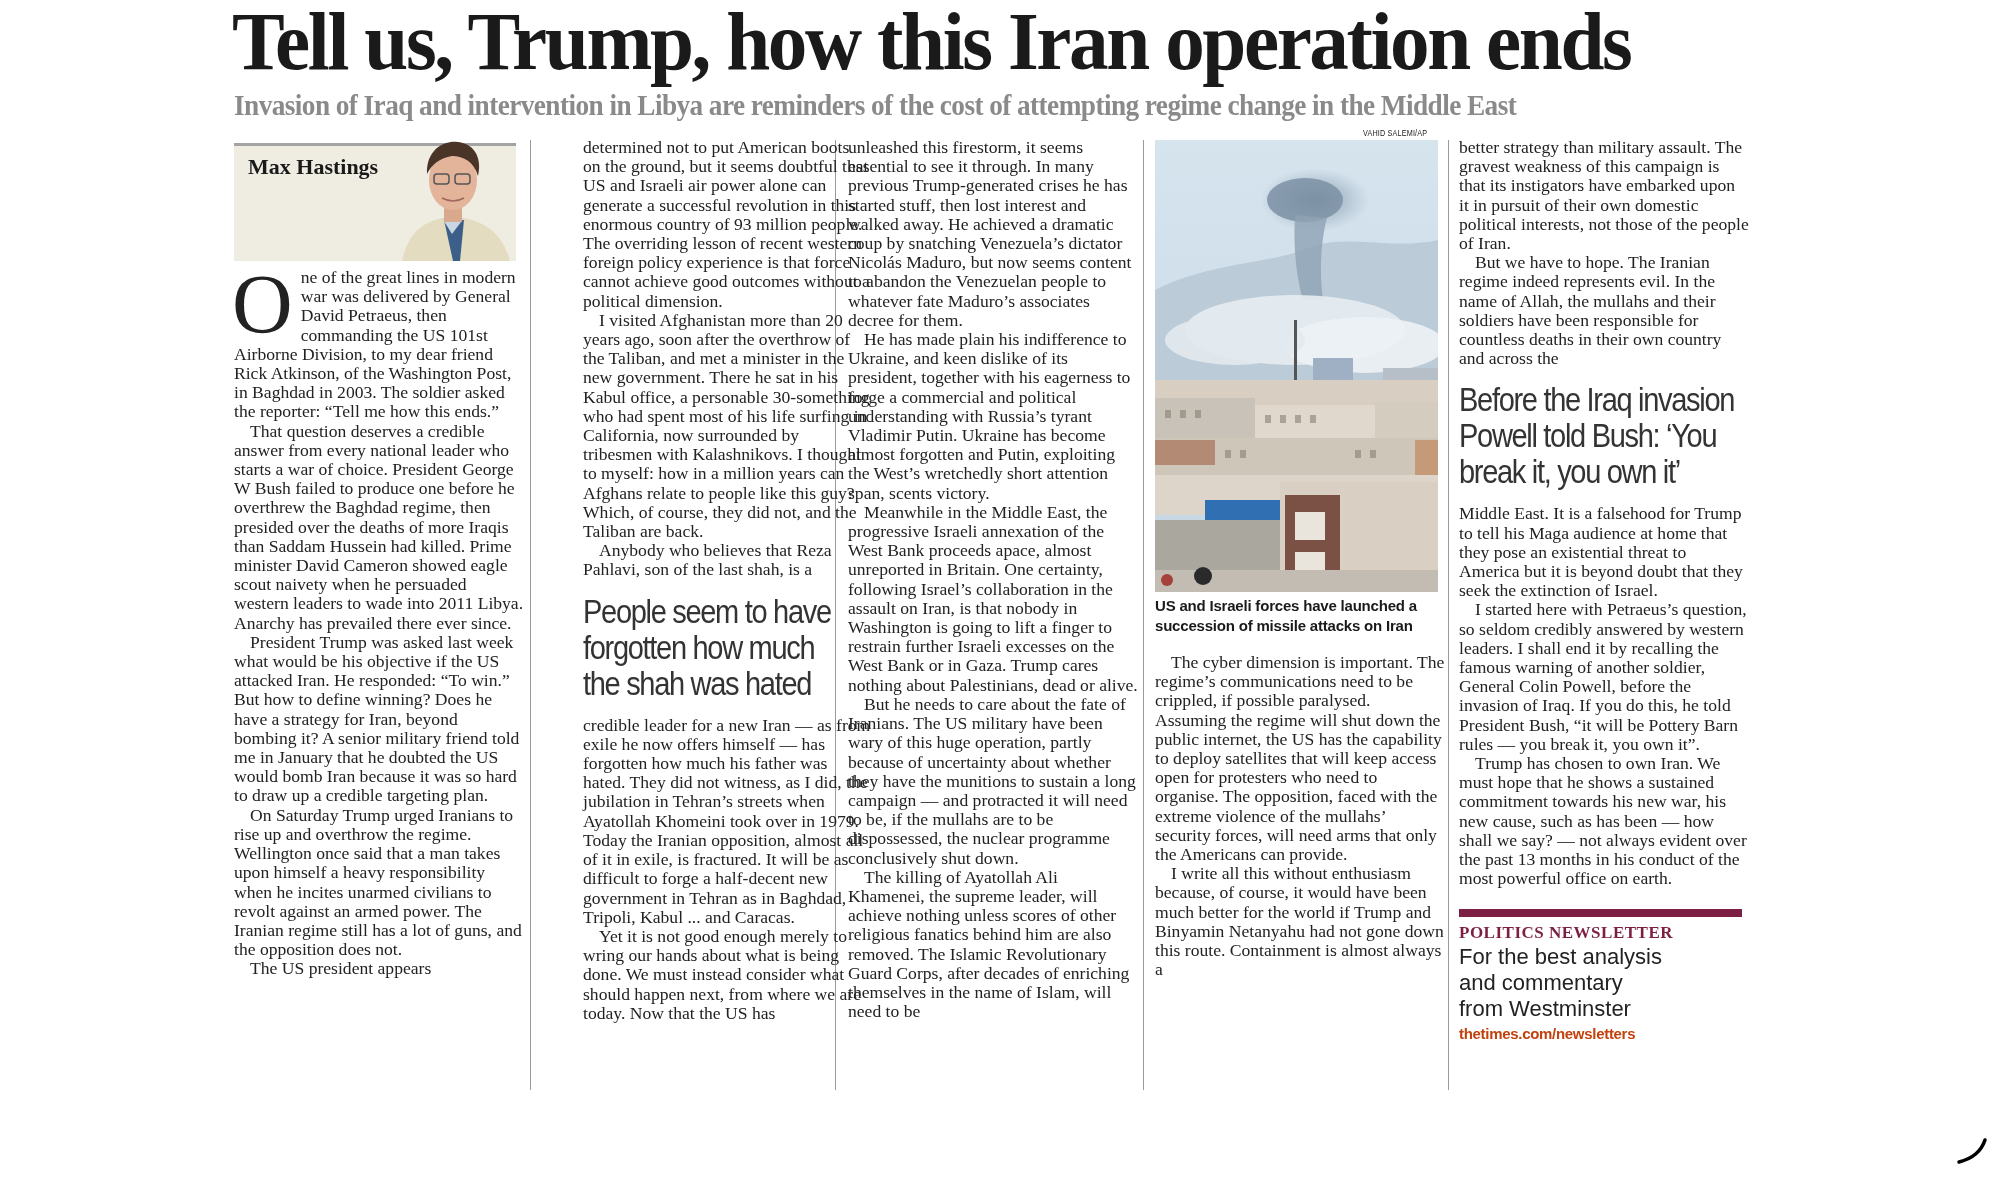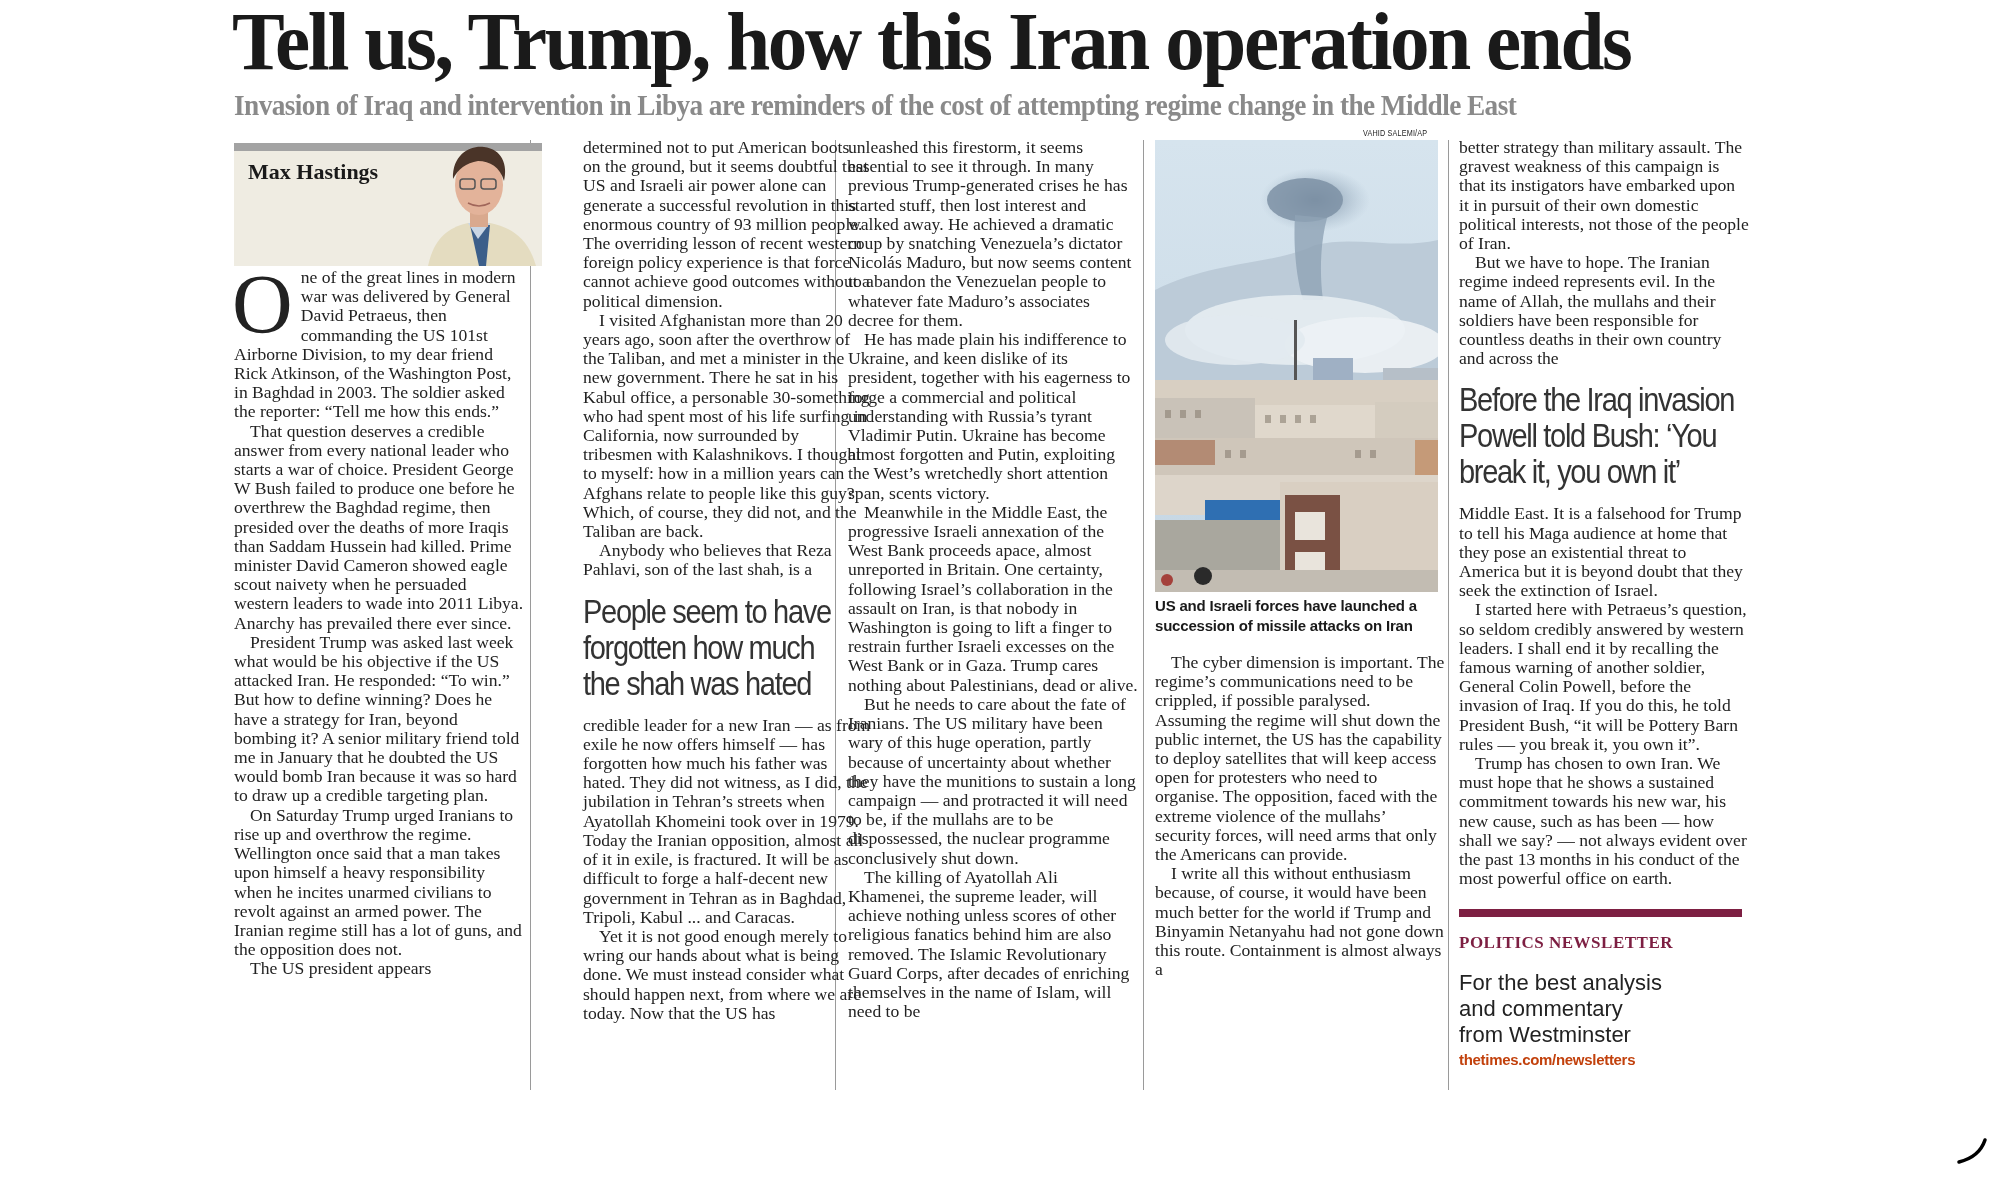--- a/index.html
+++ b/index.html
@@ -3,31 +3,31 @@
 <meta charset="utf-8">
 <style>
   html, body { margin: 0; padding: 0; background: #ffffff; }
   body { width: 2000px; height: 1178px; position: relative; overflow: hidden; font-family: "Liberation Serif", "DejaVu Serif", serif; color: #1c1c1c; }
   .headline { position: absolute; left: 232px; top: 2px; width: 1520px; margin: 0; font-family: "Liberation Serif", serif; font-weight: bold; font-size: 82px; line-height: 80px; letter-spacing: -2.5px; color: #1a1a1a; transform: scaleX(0.965); transform-origin: left top; white-space: nowrap; }
   .standfirst { position: absolute; left: 234px; top: 88px; width: 1520px; margin: 0; font-family: "Liberation Serif", serif; font-weight: bold; font-size: 29px; line-height: 34px; letter-spacing: -0.6px; color: #8a8a8a; white-space: nowrap; transform: scaleX(0.94); transform-origin: left top; }
   .col { position: absolute; top: 138px; font-size: 17.6px; line-height: 19.2px; color: #222; }
   .col p { margin: 0; text-indent: 16px; }
   .col p.first { text-indent: 0; }
   .rule { position: absolute; top: 140px; width: 1px; background: #9a9a9a; height: 950px; }
-  .byline-box { position: absolute; left: 234px; top: 143px; width: 308px; height: 115px; background: #efece2; border-top: 8px solid #a3a3a3; }
+  .byline-box { position: absolute; left: 234px; top: 143px; width: 282px; height: 115px; background: #efece2; border-top: 3px solid #a3a3a3; }
   .byline-name { position: absolute; left: 14px; top: 8px; font-weight: bold; font-size: 22px; color: #1a1a1a; }
   .portrait { position: absolute; right: 4px; bottom: 0; width: 118px; height: 127px; }
   .dropcap { float: left; font-size: 84px; line-height: 66px; height: 70px; margin: 4px 8px 0 -2px; font-family: "Liberation Serif", serif; }
   .pullquote { font-family: "Liberation Sans", sans-serif; font-weight: normal; color: #333; font-size: 33px; line-height: 36px; letter-spacing: -1.5px; transform: scaleX(0.88); transform-origin: left top; margin: 14px 0 14px 0; white-space: nowrap; }
   .credit { position: absolute; left: 1363px; top: 128px; font-family: "Liberation Sans", sans-serif; font-size: 8.5px; letter-spacing: 0.2px; color: #222; transform: scaleX(0.85); transform-origin: left top; }
   .photo { position: absolute; left: 1155px; top: 140px; width: 283px; height: 452px; overflow: hidden; }
   .caption { position: absolute; left: 1155px; top: 596px; width: 300px; font-family: "Liberation Sans", sans-serif; font-weight: bold; font-size: 15px; line-height: 19.5px; color: #1a1a1a; letter-spacing: -0.2px; }
   .newsletter-bar { height: 8px; background: #7d1f42; margin-top: 20px; width: 283px; }
-  .newsletter-kicker { font-weight: bold; font-size: 17px; color: #7d1f42; letter-spacing: 0.5px; margin-top: 16px; font-family: "Liberation Serif", serif; }
-  .newsletter-text { font-family: "Liberation Sans", sans-serif; font-size: 22px; line-height: 26px; color: #222; margin-top: 18px; }
+  .newsletter-kicker { font-weight: bold; font-size: 17px; color: #7d1f42; letter-spacing: 0.5px; margin-top: 6px; font-family: "Liberation Serif", serif; }
+  .newsletter-text { font-family: "Liberation Sans", sans-serif; font-size: 22px; line-height: 26px; color: #222; margin-top: 2px; }
   .newsletter-link { font-family: "Liberation Sans", sans-serif; font-weight: bold; font-size: 15px; color: #c2410c; margin-top: 2px; letter-spacing: -0.3px; }
   .corner-mark { position: absolute; left: 1953px; top: 1128px; width: 40px; height: 40px; }
 </style>
 </head>
 <body>
 
 <h1 class="headline">Tell us, Trump, how this Iran operation ends</h1>
 <h2 class="standfirst">Invasion of Iraq and intervention in Libya are reminders of the cost of attempting regime change in the Middle East</h2>
 
 <div class="rule" style="left:530px"></div>

